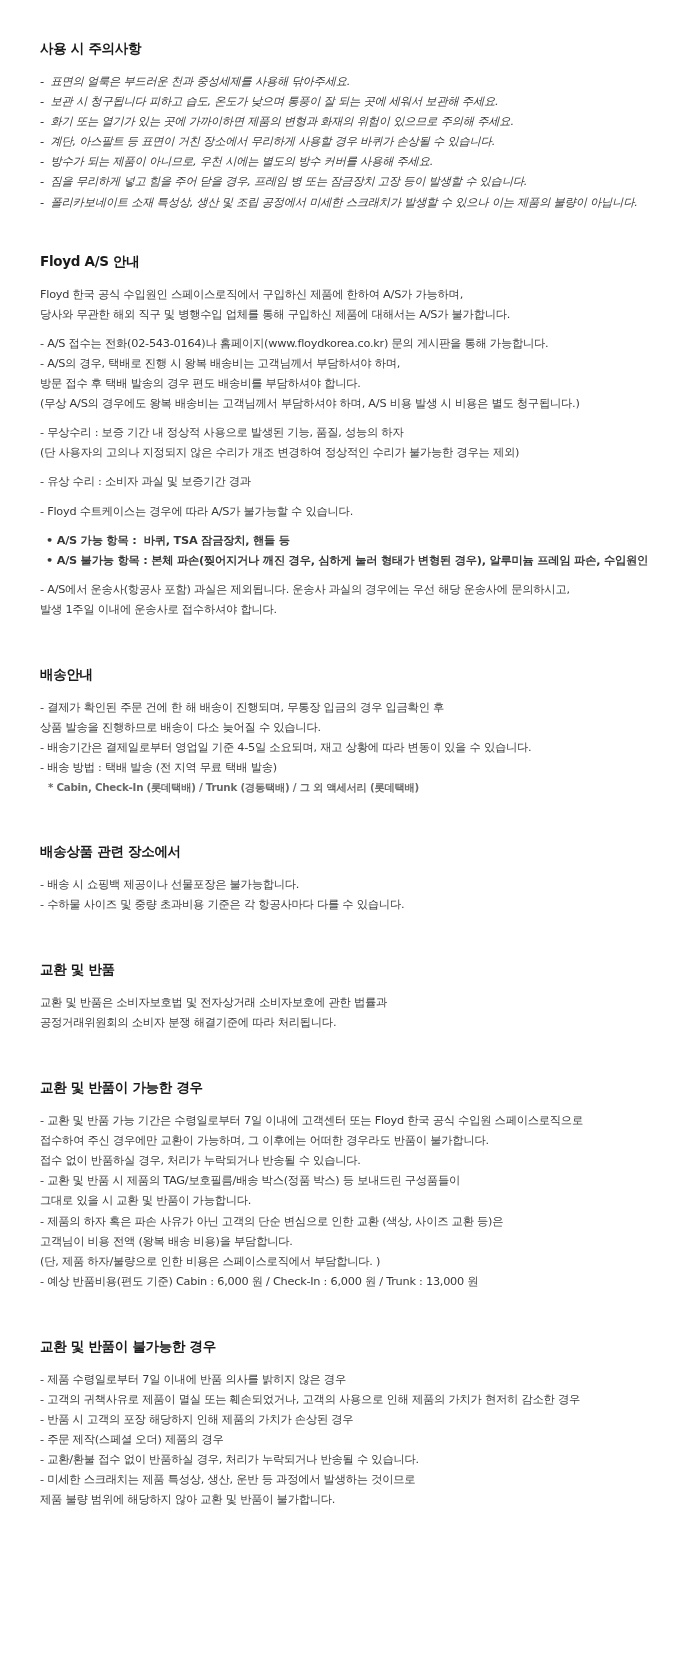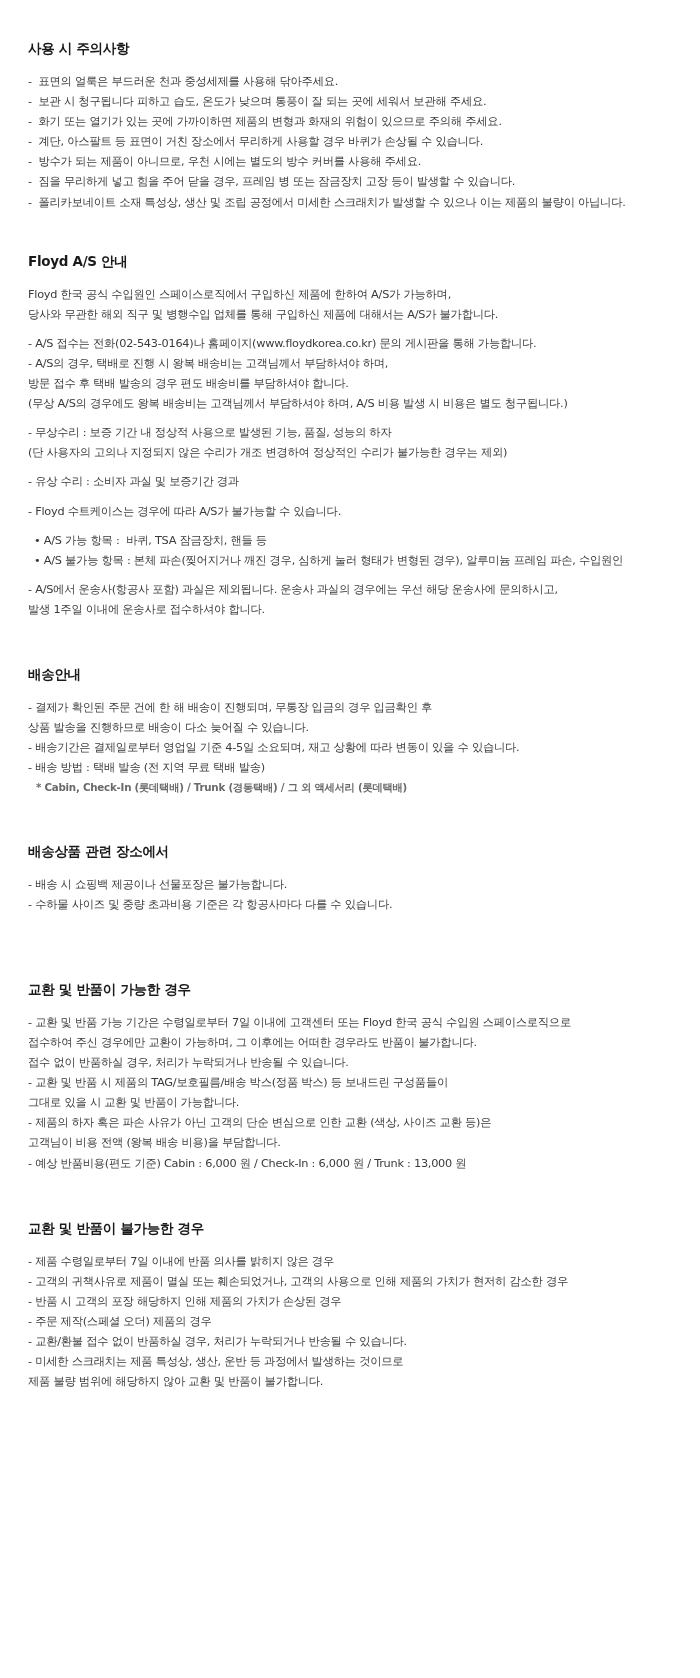--- a/index.html
+++ b/index.html
@@ -10,21 +10,21 @@
   body {
     width: 700px;
     font-family: "DejaVu Sans", "Liberation Sans", sans-serif;
     color: #2b2b2b;
     -webkit-font-smoothing: antialiased;
   }
   .page {
     width: 700px;
     min-height: 1678px;
     box-sizing: border-box;
-    padding: 40px 28px 40px 28px;
+    padding: 40px 28px 40px 40px;
     background: #ffffff;
   }
   .section {
     margin-bottom: 26px;
   }
   h2.sec-title {
     font-size: 13.5px;
     font-weight: bold;
     color: #1a1a1a;
     margin: 0 0 14px 0;
@@ -35,29 +35,31 @@
   }
   .line {
     font-size: 11.3px;
     line-height: 1.78;
     color: #3a3a3a;
     letter-spacing: -0.25px;
     white-space: pre-wrap;
   }
   .line.dash {
     padding-left: 0px;
+    font-style: italic;
   }
   .line.small {
     font-size: 10.3px;
     color: #6a6a6a;
     padding-left: 8px;
     font-weight: bold;
   }
   .line.bullet {
     padding-left: 6px;
+    font-weight: bold;
   }
   .gap-sm { height: 9px; }
   .gap-md { height: 14px; }
   .gap-lg { height: 20px; }
 </style>
 </head>
 <body>
 
 <div class="page">
 
@@ -120,33 +122,41 @@
   <div class="section">
     <h2 class="sec-title">배송상품 관련 장소에서</h2>
     <div class="block">
       <div class="line">- 배송 시 쇼핑백 제공이나 선물포장은 불가능합니다.</div>
       <div class="line">- 수하물 사이즈 및 중량 초과비용 기준은 각 항공사마다 다를 수 있습니다.</div>
     </div>
   </div>
 
   <div class="gap-lg"></div>
 
+  <div class="section">
+    <h2 class="sec-title">교환 및 반품</h2>
+    <div class="block">
+      <div class="line">교환 및 반품은 소비자보호법 및 전자상거래 소비자보호에 관한 법률과</div>
+      <div class="line">공정거래위원회의 소비자 분쟁 해결기준에 따라 처리됩니다.</div>
+    </div>
+  </div>
 
   <div class="gap-lg"></div>
 
   <div class="section">
     <h2 class="sec-title">교환 및 반품이 가능한 경우</h2>
     <div class="block">
       <div class="line">- 교환 및 반품 가능 기간은 수령일로부터 7일 이내에 고객센터 또는 Floyd 한국 공식 수입원 스페이스로직으로</div>
       <div class="line">접수하여 주신 경우에만 교환이 가능하며, 그 이후에는 어떠한 경우라도 반품이 불가합니다.</div>
       <div class="line">접수 없이 반품하실 경우, 처리가 누락되거나 반송될 수 있습니다.</div>
       <div class="line">- 교환 및 반품 시 제품의 TAG/보호필름/배송 박스(정품 박스) 등 보내드린 구성품들이</div>
       <div class="line">그대로 있을 시 교환 및 반품이 가능합니다.</div>
       <div class="line">- 제품의 하자 혹은 파손 사유가 아닌 고객의 단순 변심으로 인한 교환 (색상, 사이즈 교환 등)은</div>
       <div class="line">고객님이 비용 전액 (왕복 배송 비용)을 부담합니다.</div>
+      <div class="line">(단, 제품 하자/불량으로 인한 비용은 스페이스로직에서 부담합니다. )</div>
       <div class="line">- 예상 반품비용(편도 기준) Cabin : 6,000 원 / Check-In : 6,000 원 / Trunk : 13,000 원</div>
     </div>
   </div>
 
   <div class="gap-lg"></div>
 
   <div class="section">
     <h2 class="sec-title">교환 및 반품이 불가능한 경우</h2>
     <div class="block">
       <div class="line">- 제품 수령일로부터 7일 이내에 반품 의사를 밝히지 않은 경우</div>

